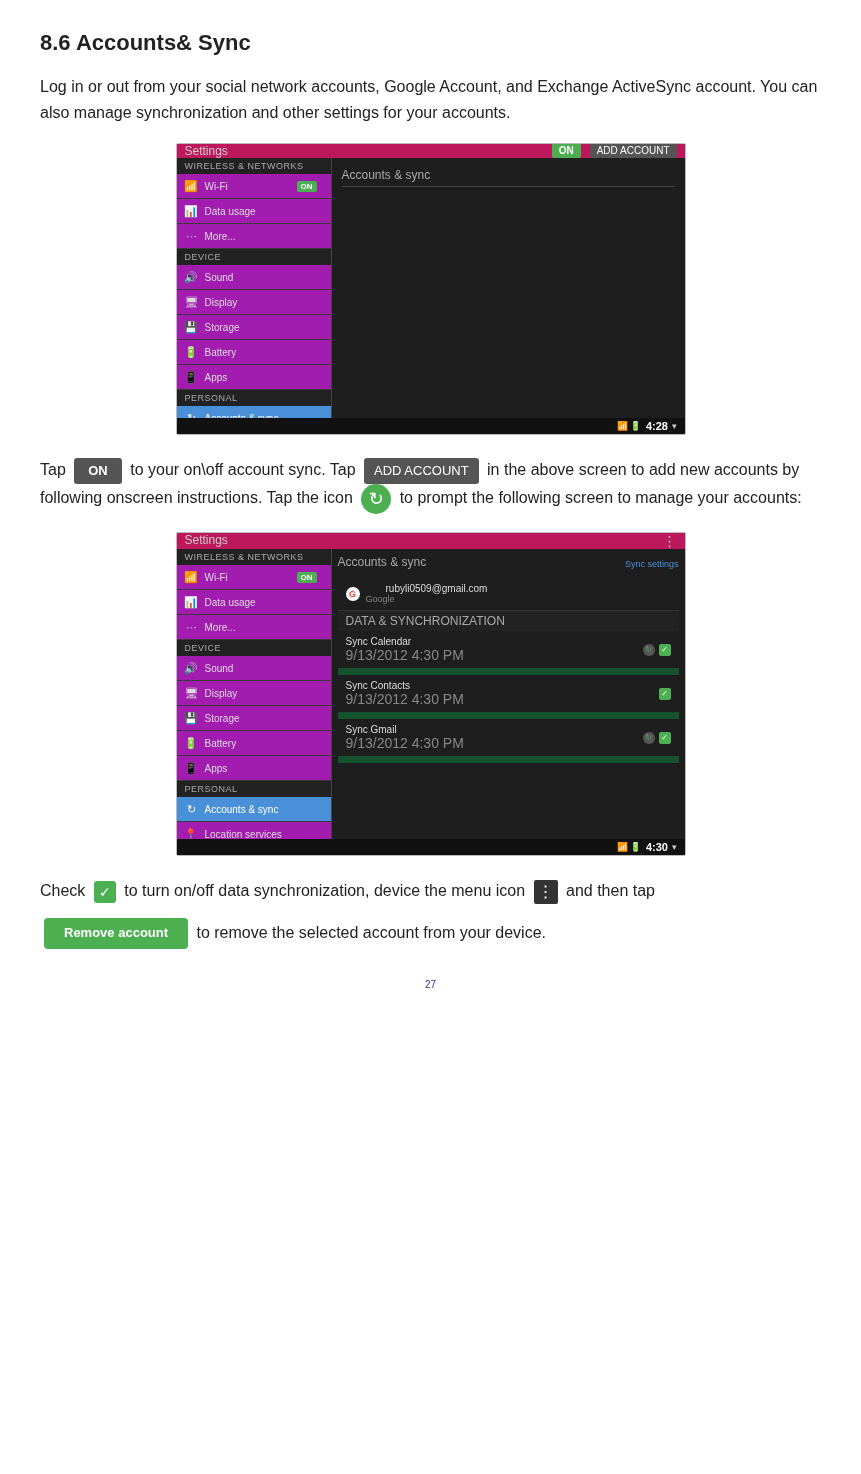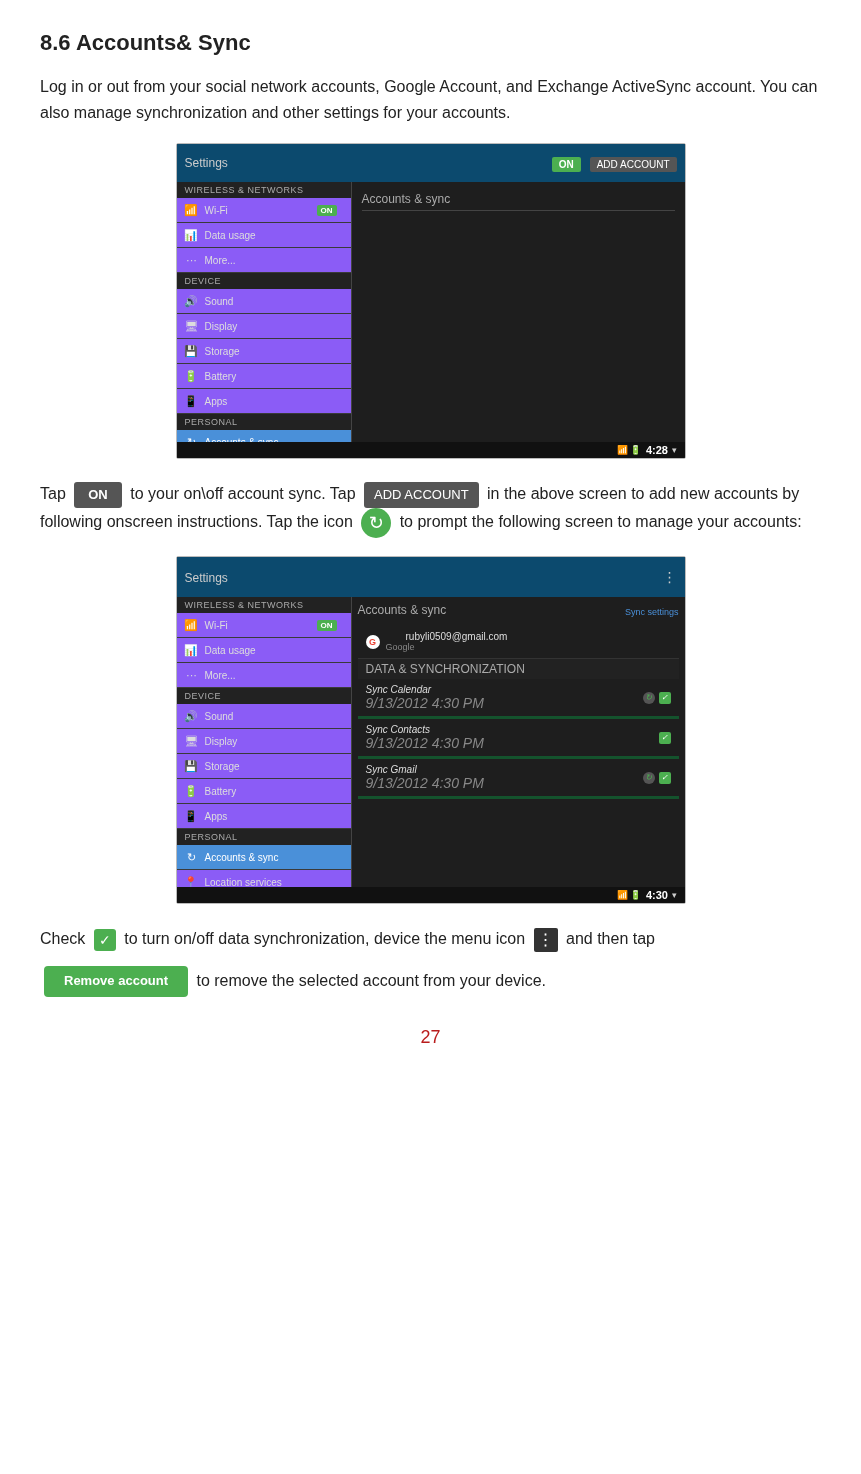--- a/index.html
+++ b/index.html
@@ -35,25 +35,25 @@
     }
     
     .settings-screen {
       width: 100%;
       background: #1a1a1a;
       font-family: Arial, sans-serif;
       font-size: 11px;
       color: #fff;
     }
     .settings-topbar {
-      background: #0c4a6e;
-      display: flex;
-      align-items: flex-end;
+      background: #be185d;
+      display: flex;
+      align-items: flex-start;
       justify-content: space-between;
-      padding: 12px 8px;
+      padding: 0 8px;
       font-size: 11px;
     }
     .settings-topbar-title { color: #ccc; font-size: 12px; }
     .on-btn {
       background: #4CAF50;
       color: #fff;
       font-size: 10px;
       font-weight: bold;
       padding: 2px 7px;
       border-radius: 2px;
@@ -64,22 +64,22 @@
       color: #fff;
       font-size: 10px;
       padding: 2px 7px;
       border-radius: 2px;
     }
     .settings-body {
       display: flex;
       height: 260px;
     }
     .settings-left {
-      width: 175px;
-      background: #8b5cf6;
+      width: 155px;
+      background: #a21caf;
       border-right: 1px solid #444;
       overflow: hidden;
     }
     .settings-right {
       flex: 1;
       background: #1e1e1e;
       padding: 10px;
     }
     .section-label {
       background: #222;
@@ -223,22 +223,21 @@
       background: #1a1a1a;
       font-family: Arial, sans-serif;
       font-size: 11px;
       color: #fff;
     }
     .sync-item {
       display: flex;
       align-items: center;
       justify-content: space-between;
       padding: 5px 8px;
-      border-bottom: 3px solid #14532d;
-      font-style: italic;
+      border-bottom: 7px solid #14532d;
     }
     .sync-item-left { }
     .sync-item-title { color: #ddd; font-size: 10px; }
     .sync-item-date { color: #888; font-size: 14px; }
     .sync-icons { display: flex; gap: 4px; align-items: center; }
     .sync-check {
       width: 12px; height: 12px;
       background: #4CAF50;
       border-radius: 2px;
       display: flex; align-items: center; justify-content: center;
@@ -271,22 +270,22 @@
     .data-sync-label {
       background: #222;
       color: #aaa;
       font-size: 12px;
       padding: 3px 8px;
       text-transform: uppercase;
     }
     .page-number {
       text-align: center;
       margin-top: 30px;
-      color: #b91c1c;
-      font-size: 18px;
+      color: #4c1d95;
+      font-size: 10px;
     }
   </style>
 </head>
 <body>
 
 <h1>8.6 Accounts&amp; Sync</h1>
 
 <p>Log in or out from your social network accounts, Google Account, and Exchange ActiveSync account. You can also manage synchronization and other settings for your accounts.</p>
 
 <div class="screenshot-container">

